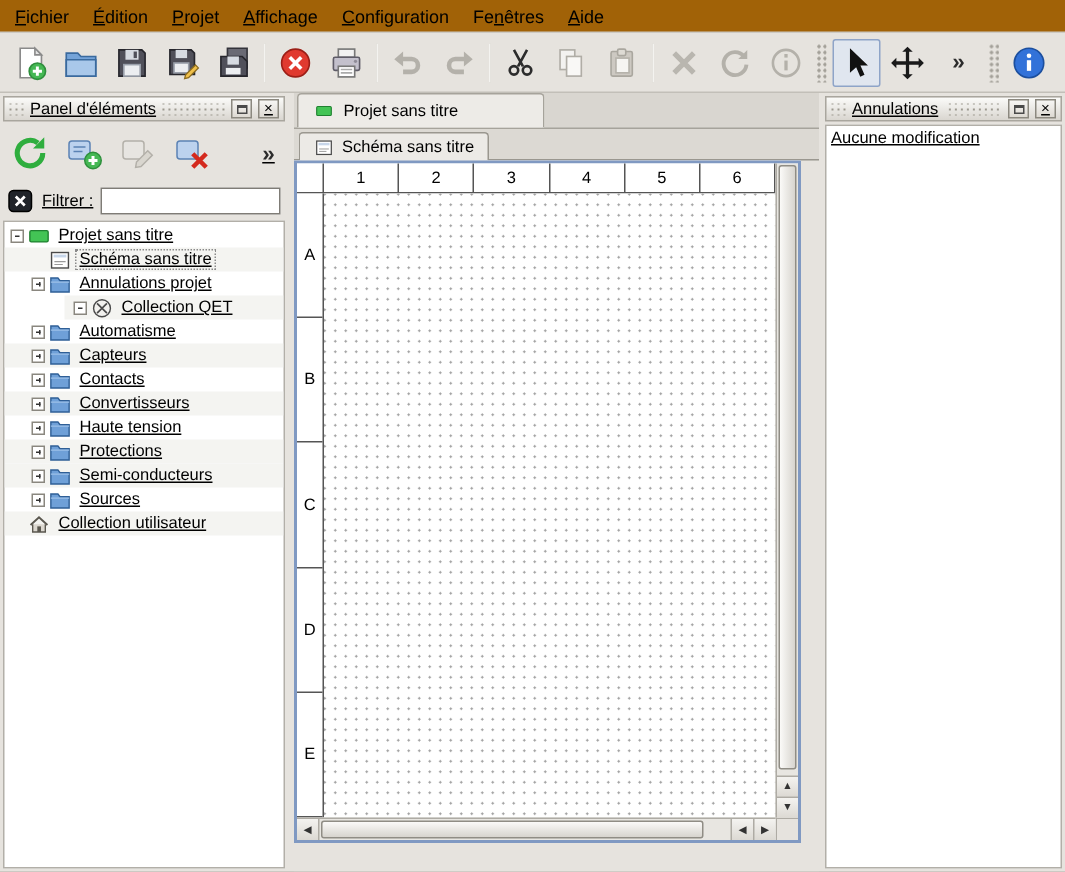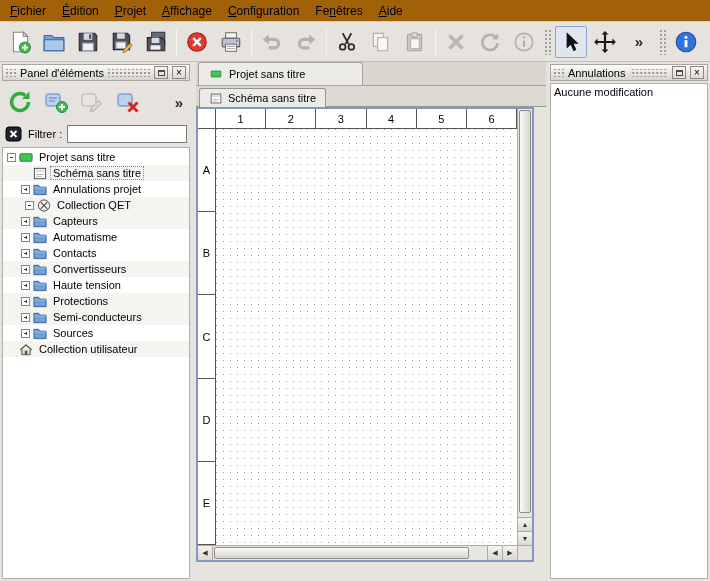--- a/index.html
+++ b/index.html
@@ -21,21 +21,21 @@
   .tb-btn{width:32px;height:32px;display:flex;align-items:center;justify-content:center;
           border:1px solid transparent;border-radius:2px;}
   .tb-btn svg{width:24px;height:24px;}
   .tb-btn.pressed{background:#e0e6ef;border-color:#8ea4c8;}
   .tb-sep{width:1px;height:26px;background:#c6c3bc;border-right:1px solid #f4f3f0;margin:0 4px;}
   .tb-grip{width:7px;height:26px;margin:0 4px;
            background-image:radial-gradient(#a3a098 1px,transparent 1.2px);background-size:4px 4px;}
   .chev{font-size:15px;font-weight:bold;color:#2c2c2c;line-height:1;}
 
   
-  .dock{position:absolute;top:62px;bottom:0;display:flex;flex-direction:column;padding:2px;}
+  .dock{position:absolute;top:62px;bottom:0;display:flex;flex-direction:column;padding:2px;text-decoration:underline;}
   #left-dock{left:0;width:192px;}
   #right-dock{right:0;width:162px;}
   .dock-header{height:17px;flex:0 0 17px;display:flex;align-items:center;gap:4px;
                background:linear-gradient(#fbfbf9,#d9d6d0);border:1px solid #a9a69e;
                padding:0 3px;margin-bottom:2px;}
   .dock-title{font-size:11px;white-space:nowrap;}
   .dock-grip{flex:1;height:8px;align-self:center;
              background-image:radial-gradient(#9c998f 0.9px,transparent 1.05px);
              background-size:4px 4px;background-position:center;}
   .dock-grip.small{flex:0 0 10px;}
@@ -355,57 +355,57 @@
               <i class="h"></i>
               <i class="v"></i>
             </div>
           </div>
           <div class="tree-icon" data-name="folder-blue-icon"><svg viewBox="0 0 16 16">
               <path d="M1.5 3.5h5L8 5.5h6.5v8h-13z" fill="#6fa0d8" stroke="#2f5f96"></path>
               <path d="M1.5 6.5h13" stroke="#9cc0e8"></path>
             </svg></div>
           <div class="tree-label" data-name="tree-item-label">Annulations projet</div>
         </div>
-        <div class="tree-row alt" data-name="tree-item-collection-qet" style="padding-left: 20px;">
+        <div class="tree-row alt" data-name="tree-item-collection-qet" style="padding-left: 4px; margin-left: 40px;">
           <div class="exp-slot" data-name="expander-minus">
             <div class="exp" data-name="expander-box">
               <i class="h"></i>
             </div>
           </div>
           <div class="tree-icon" data-name="qet-collection-icon"><svg viewBox="0 0 16 16">
               <circle cx="8" cy="8" r="6" fill="#f2f1ee" stroke="#4a4a4a"></circle>
               <path d="M4.5 4.5l7 7M11.5 4.5l-7 7" stroke="#4a4a4a" stroke-width="1.2"></path>
             </svg></div>
           <div class="tree-label" data-name="tree-item-label">Collection QET</div>
         </div>
+        <div class="tree-row" data-name="tree-item-automatisme" style="padding-left: 16px;">
+          <div class="exp-slot" data-name="expander-plus">
+            <div class="exp" data-name="expander-box">
+              <i class="h"></i>
+              <i class="v"></i>
+            </div>
+          </div>
+          <div class="tree-icon" data-name="folder-blue-icon"><svg viewBox="0 0 16 16">
+              <path d="M1.5 3.5h5L8 5.5h6.5v8h-13z" fill="#6fa0d8" stroke="#2f5f96"></path>
+              <path d="M1.5 6.5h13" stroke="#9cc0e8"></path>
+            </svg></div>
+          <div class="tree-label" data-name="tree-item-label">Automatisme</div>
+        </div>
         <div class="tree-row alt" data-name="tree-item-capteurs" style="padding-left: 16px;">
           <div class="exp-slot" data-name="expander-plus">
             <div class="exp" data-name="expander-box">
               <i class="h"></i>
               <i class="v"></i>
             </div>
           </div>
           <div class="tree-icon" data-name="folder-blue-icon"><svg viewBox="0 0 16 16">
               <path d="M1.5 3.5h5L8 5.5h6.5v8h-13z" fill="#6fa0d8" stroke="#2f5f96"></path>
               <path d="M1.5 6.5h13" stroke="#9cc0e8"></path>
             </svg></div>
           <div class="tree-label" data-name="tree-item-label">Capteurs</div>
-        </div>
-        <div class="tree-row" data-name="tree-item-automatisme" style="padding-left: 16px;">
-          <div class="exp-slot" data-name="expander-plus">
-            <div class="exp" data-name="expander-box">
-              <i class="h"></i>
-              <i class="v"></i>
-            </div>
-          </div>
-          <div class="tree-icon" data-name="folder-blue-icon"><svg viewBox="0 0 16 16">
-              <path d="M1.5 3.5h5L8 5.5h6.5v8h-13z" fill="#6fa0d8" stroke="#2f5f96"></path>
-              <path d="M1.5 6.5h13" stroke="#9cc0e8"></path>
-            </svg></div>
-          <div class="tree-label" data-name="tree-item-label">Automatisme</div>
         </div>
         <div class="tree-row" data-name="tree-item-contacts" style="padding-left: 16px;">
           <div class="exp-slot" data-name="expander-plus">
             <div class="exp" data-name="expander-box">
               <i class="h"></i>
               <i class="v"></i>
             </div>
           </div>
           <div class="tree-icon" data-name="folder-blue-icon"><svg viewBox="0 0 16 16">
               <path d="M1.5 3.5h5L8 5.5h6.5v8h-13z" fill="#6fa0d8" stroke="#2f5f96"></path>

